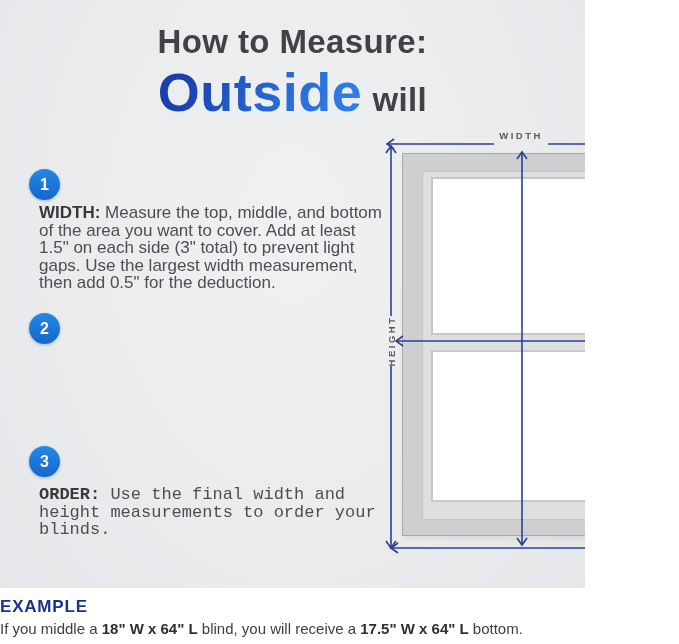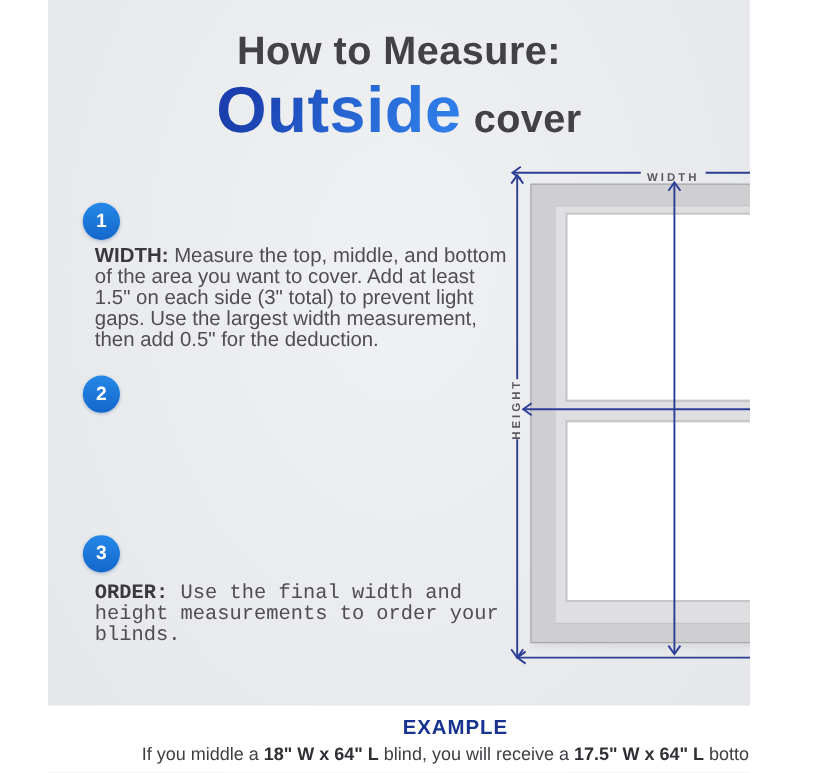--- a/index.html
+++ b/index.html
@@ -1,18 +1,18 @@
 <!DOCTYPE html>
 <html><head>
 <meta charset="utf-8">
 <style>
   html,body{margin:0;padding:0;}
   body{width:679px;height:644px;font-family:"Liberation Sans",sans-serif;-webkit-font-smoothing:antialiased;}
   .canvas{position:relative;width:585px;height:644px;overflow:hidden;
-          background:radial-gradient(ellipse at 50% 35%, #f0f1f3 0%, #eaebed 55%, #e5e6e9 100%);margin-left:40px;}
+          background:radial-gradient(ellipse at 50% 35%, #f0f1f3 0%, #eaebed 55%, #e5e6e9 100%);}
 
   
   .title{position:absolute;top:24px;left:0;right:0;text-align:center;line-height:1.1;}
   .title-line1{font-size:33px;font-weight:700;color:#414146;letter-spacing:.4px;}
   .title-line2{margin-top:3px;}
   .title-highlight{font-size:54px;font-weight:800;letter-spacing:.5px;
     background:linear-gradient(115deg,#1b3fae 15%,#2563d0 50%,#2f7de8 90%);
     -webkit-background-clip:text;background-clip:text;color:transparent;}
   .title-tail{font-size:33px;font-weight:700;color:#414146;margin-left:10px;letter-spacing:.4px;}
 
@@ -30,38 +30,38 @@
   #diagram{position:absolute;left:378px;top:128px;width:295px;height:435px;}
   .window{position:absolute;left:24px;top:25px;width:233px;height:383px;box-sizing:border-box;
     background:#cfcfd2;border:1px solid #a8a8ac;box-shadow:2px 3px 6px rgba(0,0,0,.07);}
   .window-frame{position:absolute;left:19px;right:19px;top:17px;bottom:15px;
     background:#dfdfe2;border:1px solid #c6c6c9;}
   .pane{position:absolute;left:8px;right:8px;background:#ffffff;border:2px solid #c7c7ca;box-sizing:border-box;}
   .pane-top{top:5px;height:158px;}
   .pane-bottom{top:178px;height:152px;}
   .arrows{position:absolute;left:0;top:0;width:295px;height:435px;}
   .dim-label{position:absolute;color:#5a5a60;font-size:9.5px;font-weight:700;letter-spacing:2.5px;white-space:nowrap;}
-  #width-label{left:143px;top:20px;transform:translate(-50%,-50%);}
+  #width-label{left:143px;top:7px;transform:translate(-50%,-50%);}
   #height-label{left:13px;top:213px;transform:translate(-50%,-50%) rotate(-90deg);}
 
   
-  .example{position:absolute;left:0;top:588px;width:679px;height:56px;background:#ffffff;text-align:center;}
+  .example{position:absolute;left:0;top:588px;width:679px;height:56px;background:#ffffff;text-align:left;}
   .example-heading{margin-top:9px;font-size:17px;font-weight:700;color:#17338f;letter-spacing:.8px;}
   .example-line{font-size:15px;color:#3e3e43;margin-top:3px;}
   .example-bold{font-weight:700;color:#2f2f34;}
 </style>
 </head>
 <body>
 
 <div class="canvas">
 
   <div class="title">
     <div class="title-line1">How to Measure:</div>
     <div class="title-line2">
-      <span class="title-highlight">Outside</span><span class="title-tail">cover</span>
+      <span class="title-highlight">Outside</span><span class="title-tail">will</span>
     </div>
   </div>
 
   <div class="step-badge" id="badge-1">1</div>
   <div class="step-badge" id="badge-2">2</div>
   <div class="step-badge" id="badge-3">3</div>
 
   <div class="step-text" id="text-1">
     <span class="step-label">WIDTH:</span><span>Measure the top, middle, and bottom of the area you want to cover. Add at least 1.5" on each side (3" total) to prevent light gaps. Use the largest width measurement, then add 0.5" for the deduction.</span>
   </div>

